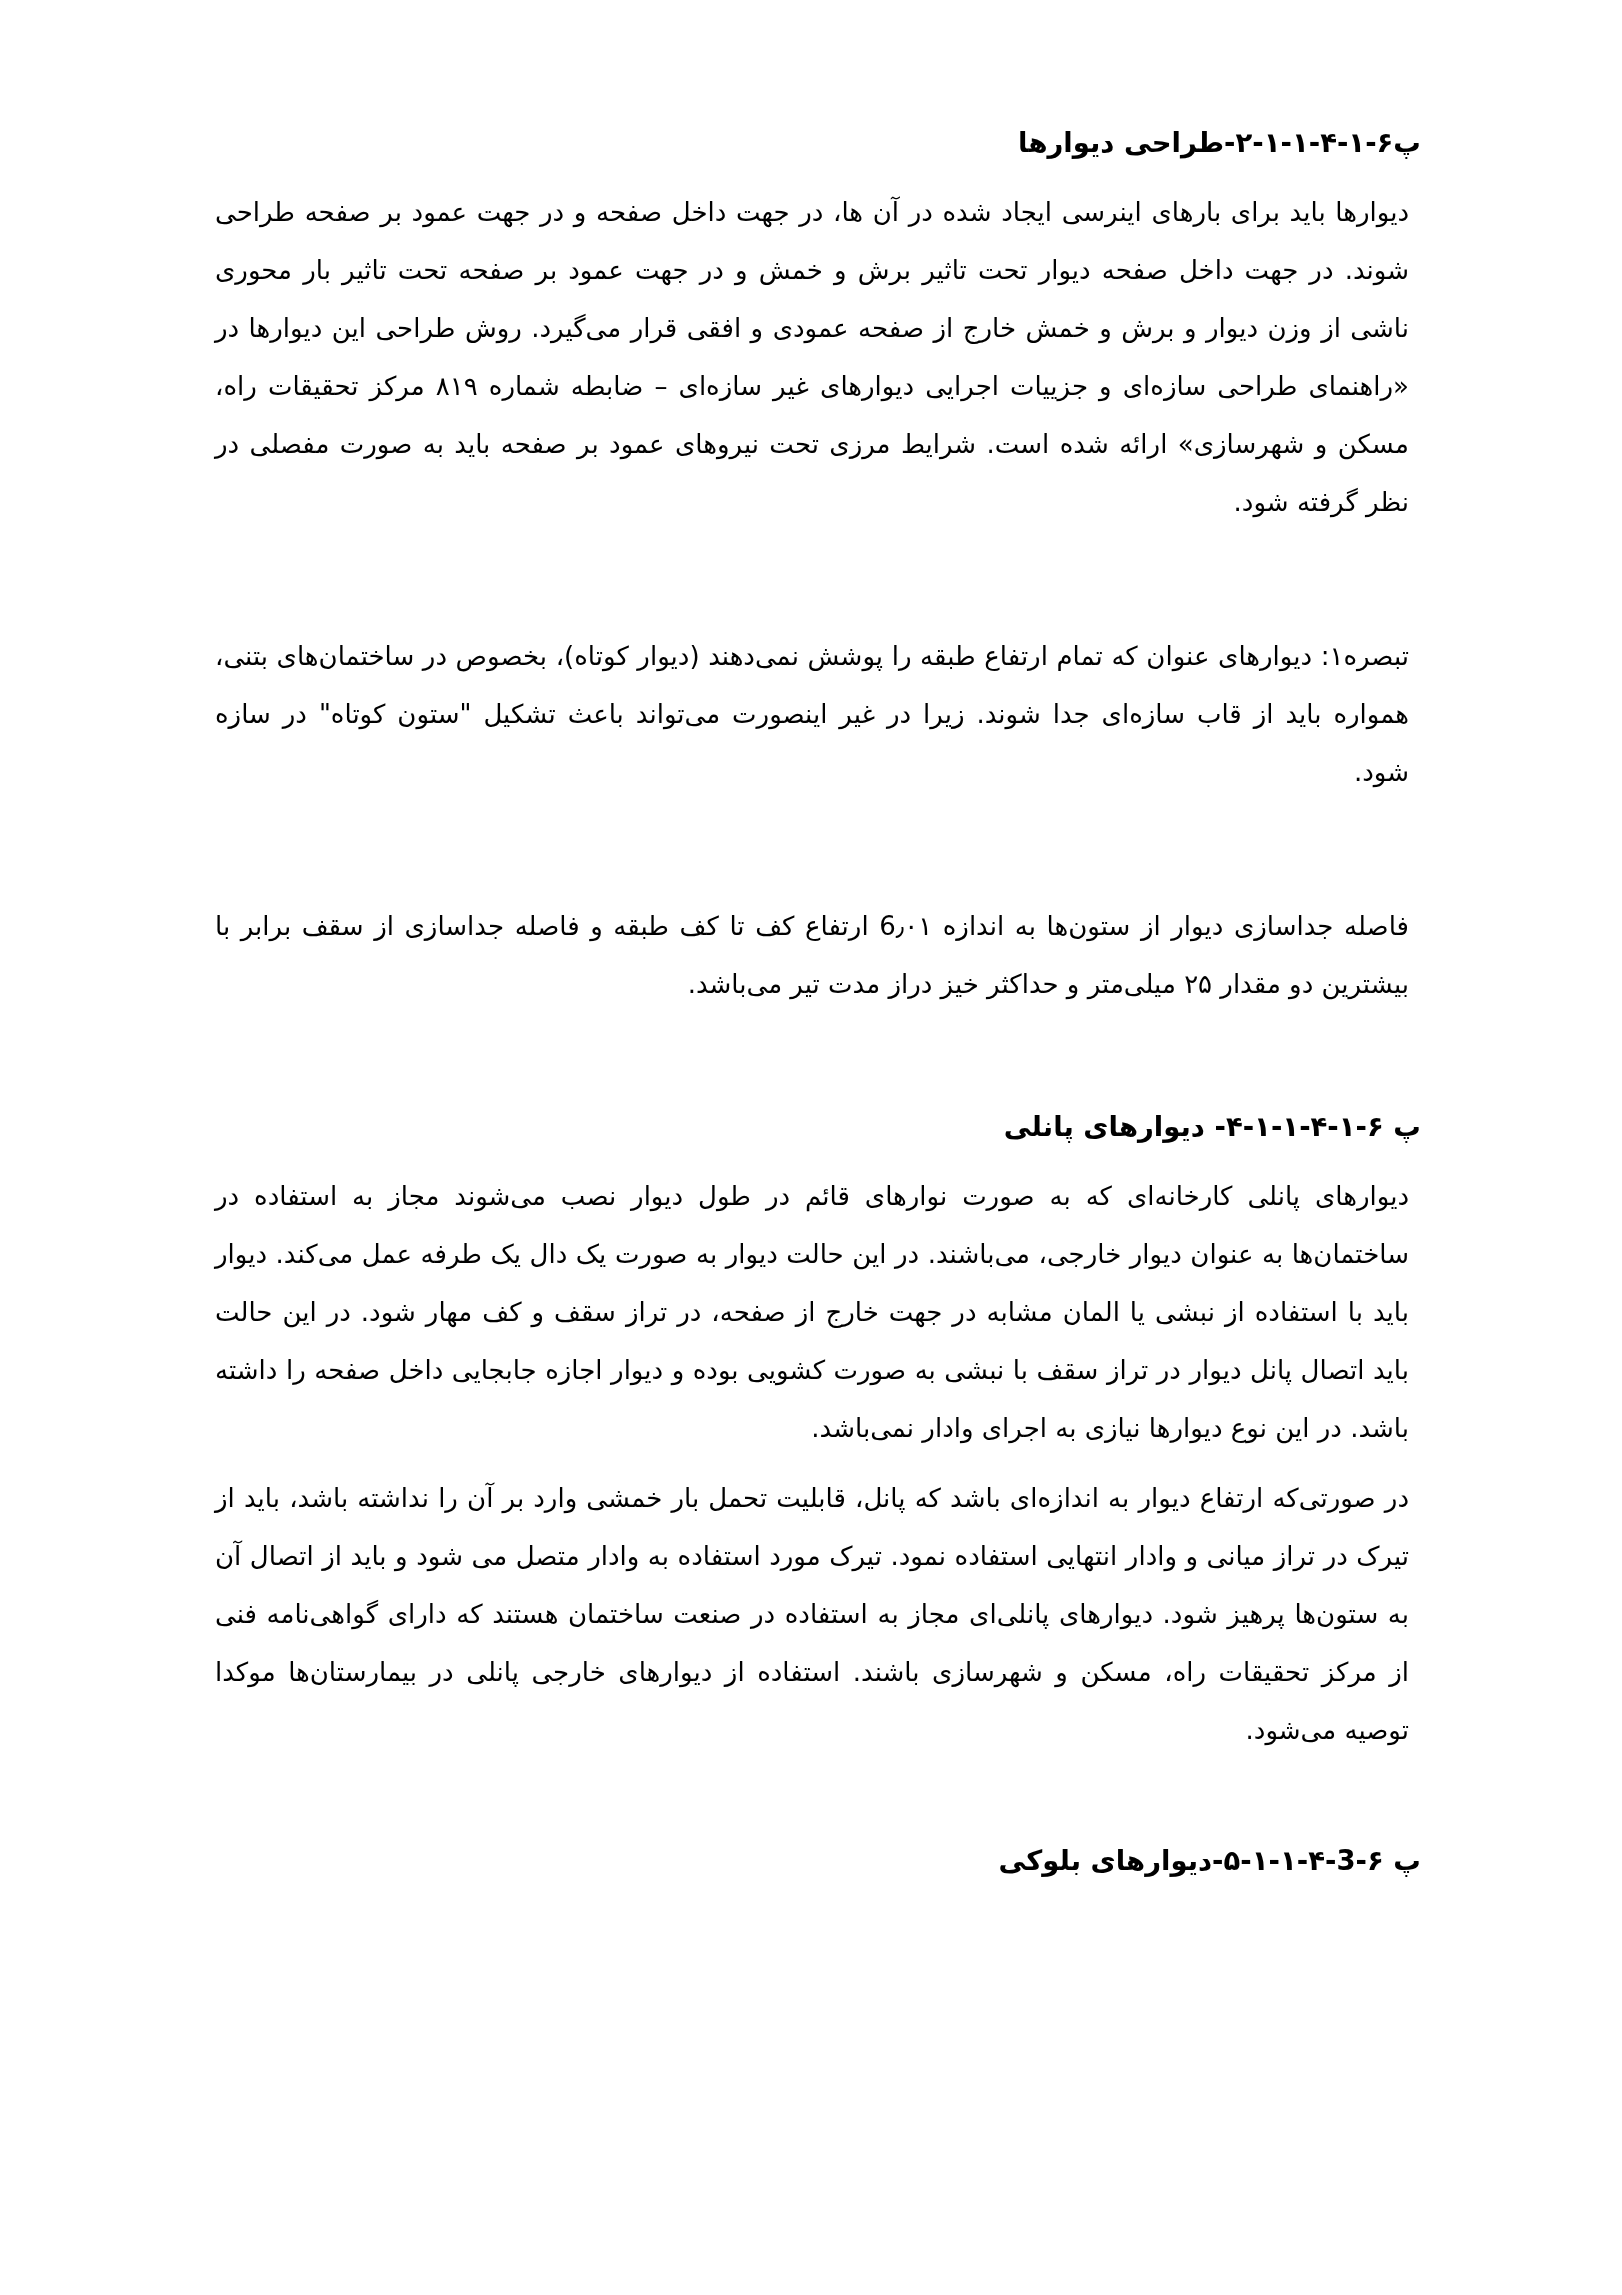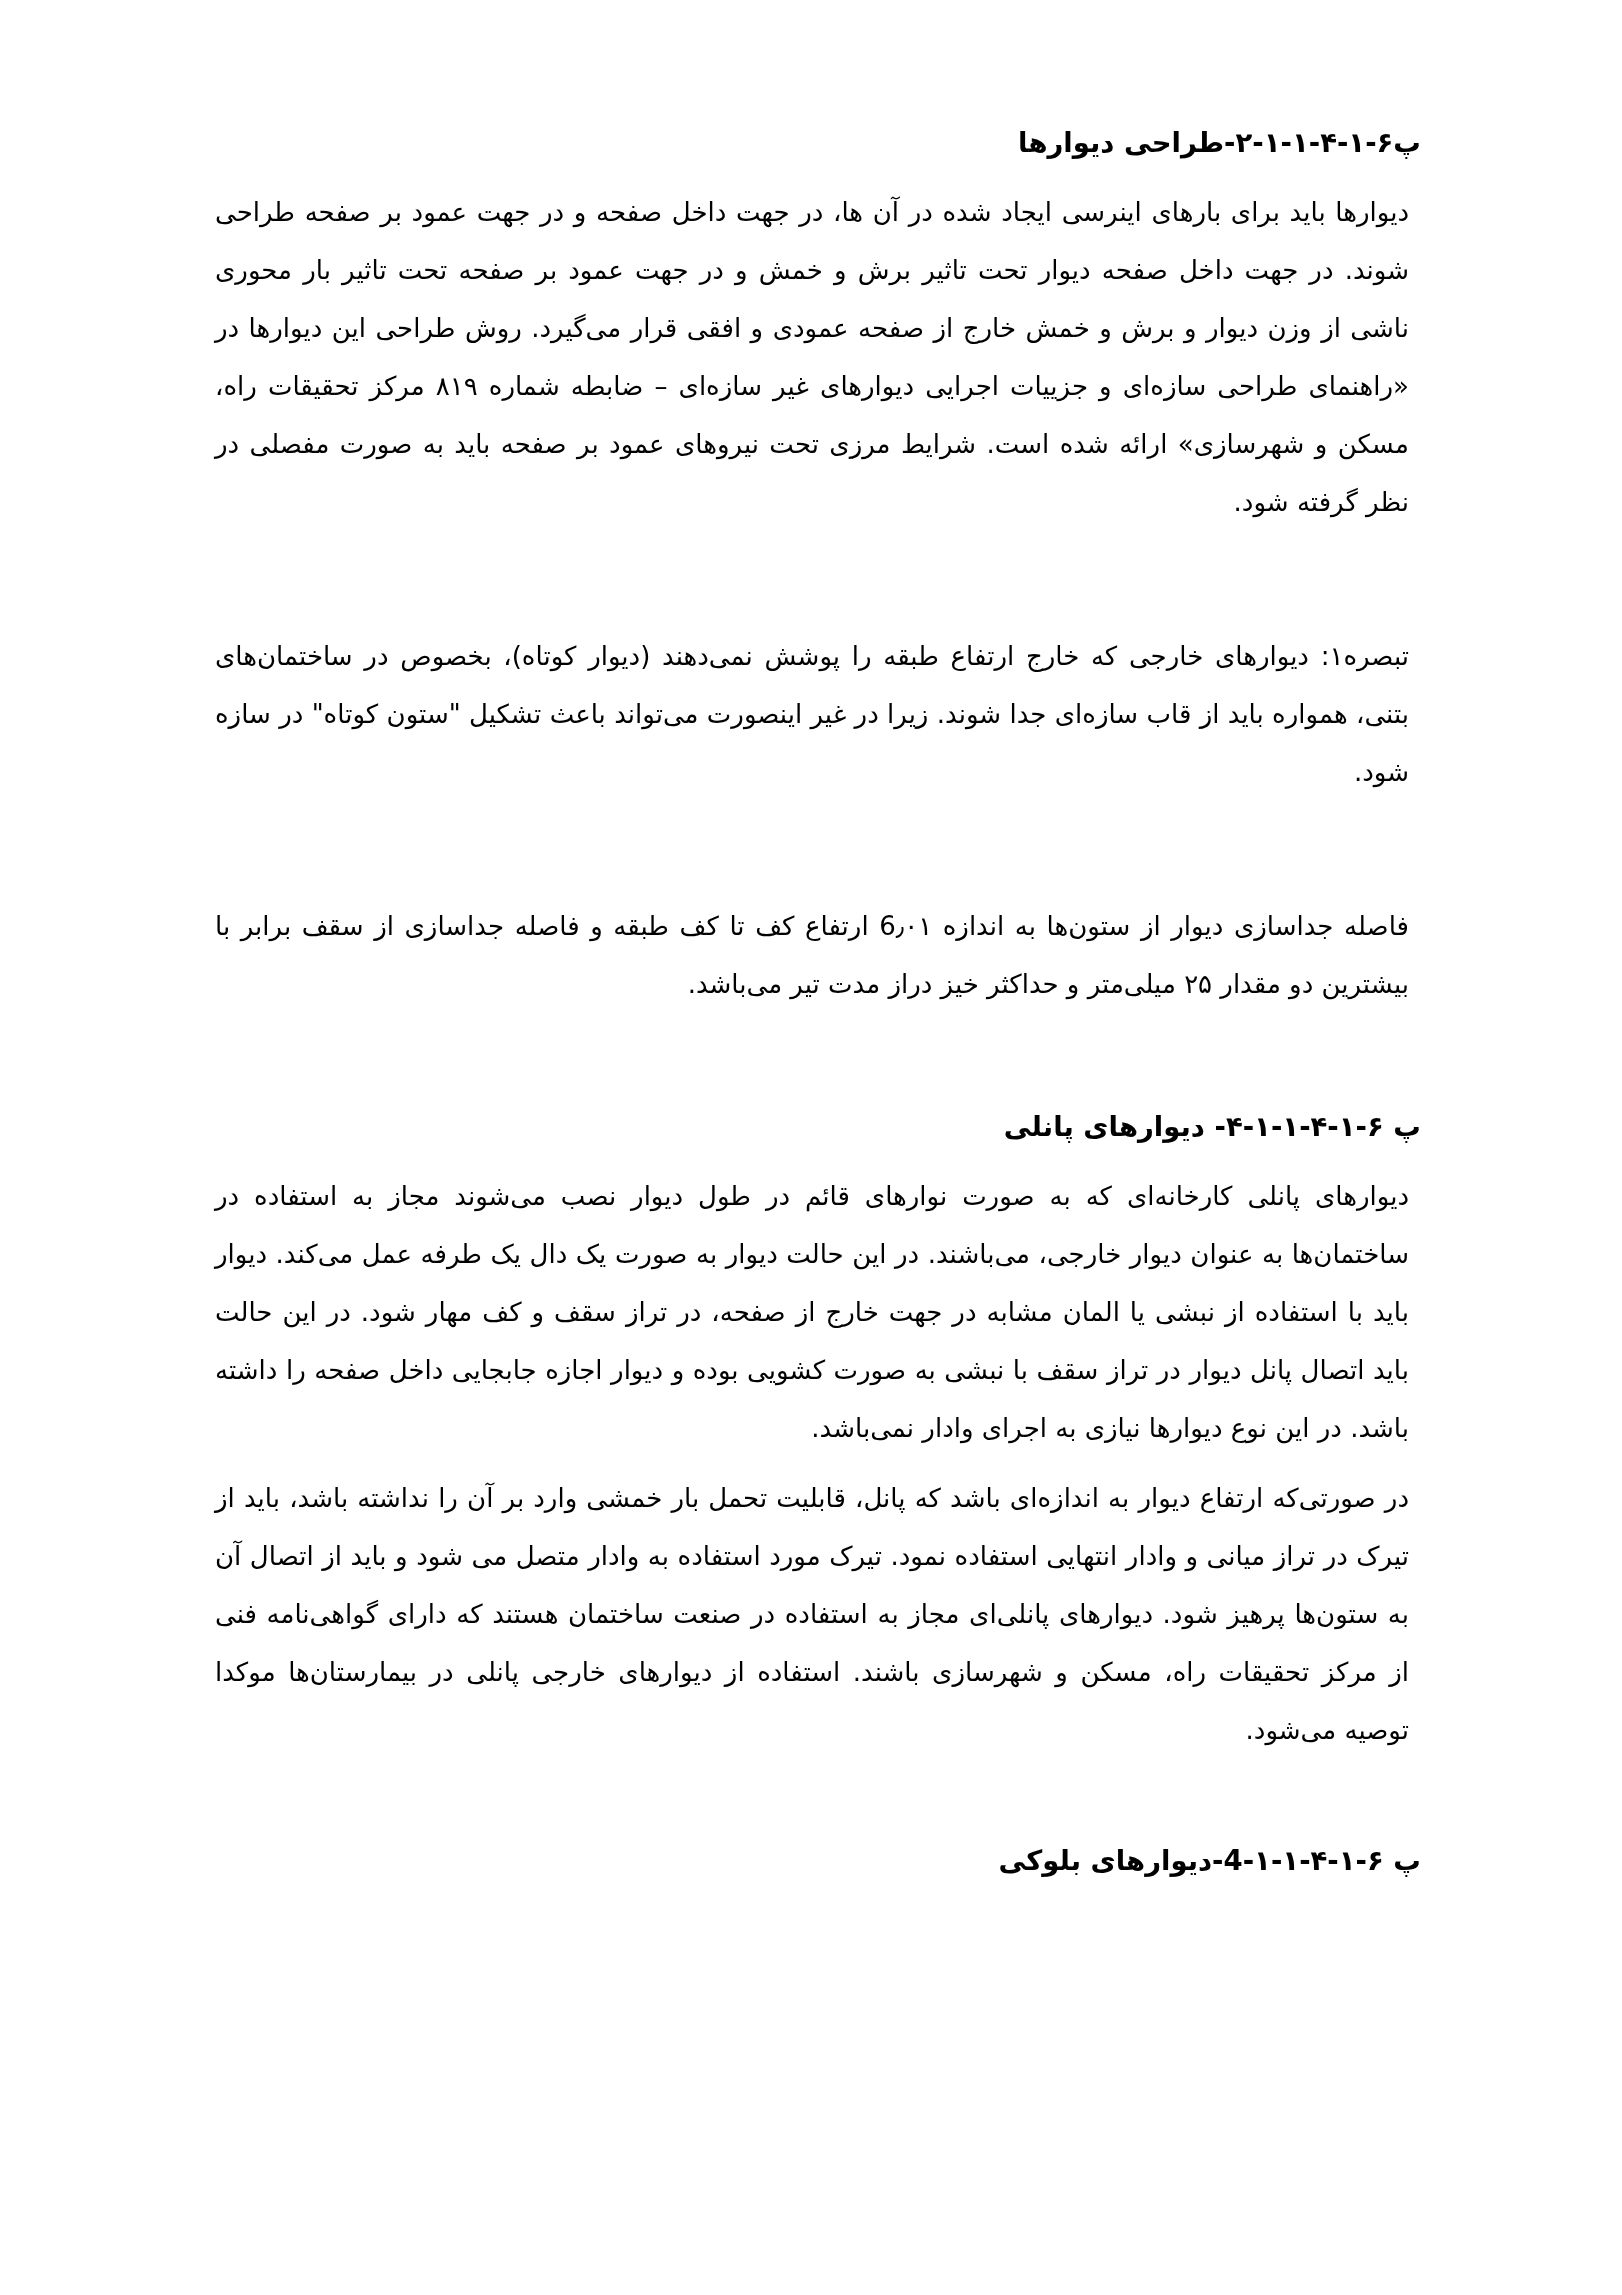--- a/index.html
+++ b/index.html
@@ -43,30 +43,30 @@
 </head>
 <body>
 
 <div class="page">
 
   <h2 class="heading">پ۶-۱-۴-۱-۱-۲-طراحی دیوارها</h2>
   <p class="para">دیوارها باید برای بارهای اینرسی ایجاد شده در آن ها، در جهت داخل صفحه و در جهت عمود بر صفحه طراحی شوند. در جهت داخل صفحه دیوار تحت تاثیر برش و خمش و در جهت عمود بر صفحه تحت تاثیر بار محوری ناشی از وزن دیوار و برش و خمش خارج از صفحه عمودی و افقی قرار می‌گیرد. روش طراحی این دیوارها در «راهنمای طراحی سازه‌ای و جزییات اجرایی دیوارهای غیر سازه‌ای – ضابطه شماره ۸۱۹ مرکز تحقیقات راه، مسکن و شهرسازی» ارائه شده است. شرایط مرزی تحت نیروهای عمود بر صفحه باید به صورت مفصلی در نظر گرفته شود.</p>
 
   <div class="gap-large"></div>
 
-  <p class="para">تبصره۱: دیوارهای خارجی که خارج ارتفاع طبقه را پوشش نمی‌دهند (دیوار کوتاه)، بخصوص در ساختمان‌های بتنی، همواره باید از قاب سازه‌ای جدا شوند. زیرا در غیر اینصورت می‌تواند باعث تشکیل "ستون کوتاه" در سازه شود.</p>
+  <p class="para">تبصره۱: دیوارهای عنوان که تمام ارتفاع طبقه را پوشش نمی‌دهند (دیوار کوتاه)، بخصوص در ساختمان‌های بتنی، همواره باید از قاب سازه‌ای جدا شوند. زیرا در غیر اینصورت می‌تواند باعث تشکیل "ستون کوتاه" در سازه شود.</p>
 
   <div class="gap-large"></div>
 
   <p class="para"> فاصله جداسازی دیوار از ستون‌ها به اندازه 6٫۰۱ ارتفاع کف تا کف طبقه و فاصله جداسازی از سقف برابر با بیشترین دو مقدار ۲۵ میلی‌متر و حداکثر خیز دراز مدت تیر می‌باشد.</p>
 
   <div class="gap-large"></div>
 
   <h2 class="heading">پ ۶-۱-۴-۱-۱-۴- دیوارهای پانلی</h2>
   <p class="para">دیوارهای پانلی کارخانه‌ای که به صورت نوارهای قائم در طول دیوار نصب می‌شوند مجاز به استفاده در ساختمان‌ها به عنوان دیوار خارجی، می‌باشند. در این حالت دیوار به صورت یک دال یک طرفه عمل می‌کند. دیوار باید با استفاده از نبشی یا المان مشابه در جهت خارج از صفحه، در تراز سقف و کف مهار شود. در این حالت باید اتصال پانل دیوار در تراز سقف با نبشی به صورت کشویی بوده و دیوار اجازه جابجایی داخل صفحه را داشته باشد. در این نوع دیوارها نیازی به اجرای وادار نمی‌باشد.</p>
   <p class="para">در صورتی‌که ارتفاع دیوار به اندازه‌ای باشد که پانل، قابلیت تحمل بار خمشی وارد بر آن را نداشته باشد، باید از تیرک در تراز میانی و وادار انتهایی استفاده نمود.  تیرک مورد استفاده به وادار متصل می شود و باید از اتصال آن به ستون‌ها پرهیز شود. دیوارهای پانلی‌ای مجاز به استفاده در صنعت ساختمان هستند که دارای گواهی‌نامه فنی از مرکز تحقیقات راه، مسکن و شهرسازی باشند. استفاده از دیوارهای خارجی پانلی در بیمارستان‌ها موکدا توصیه می‌شود.</p>
 
   <div class="gap-med"></div>
 
-  <h2 class="heading">پ ۶-۱-۴-۱-۱-4-دیوارهای بلوکی</h2>
+  <h2 class="heading">پ ۶-3-۴-۱-۱-۵-دیوارهای بلوکی</h2>
 
 </div>
 
 
 </body></html>

